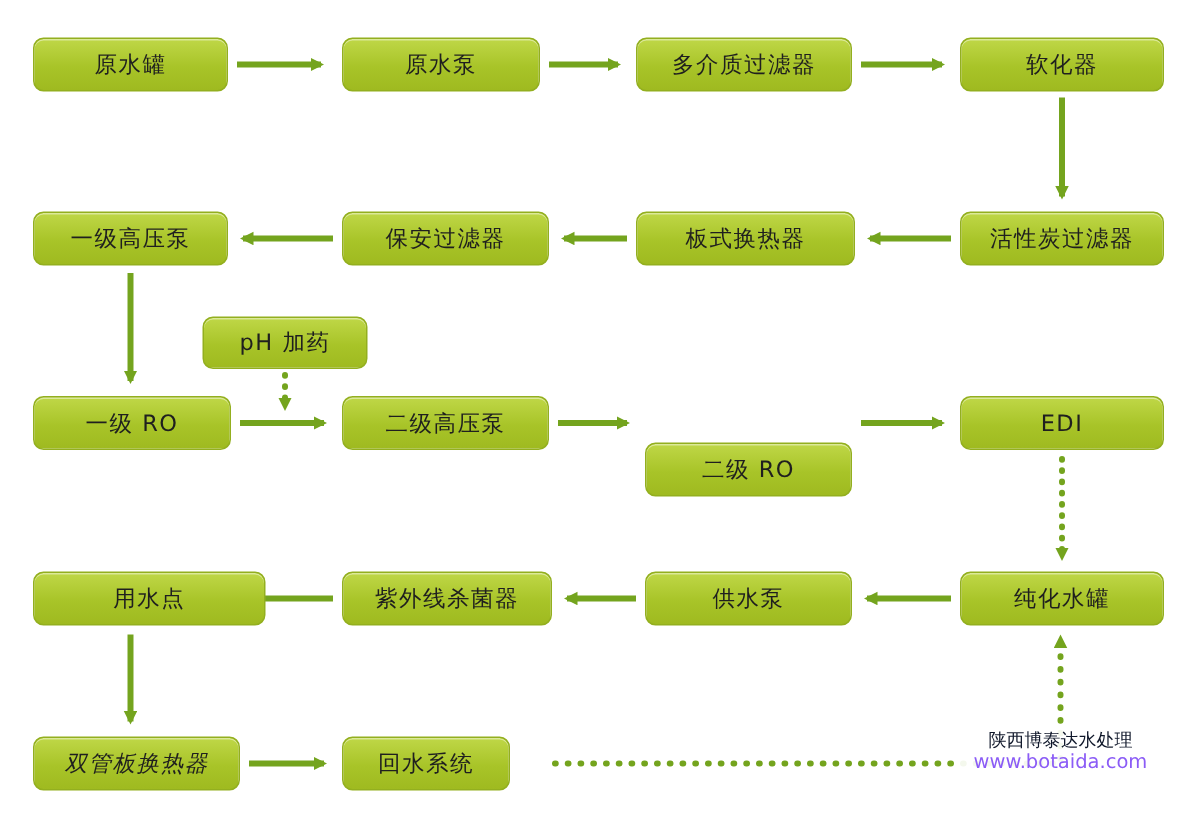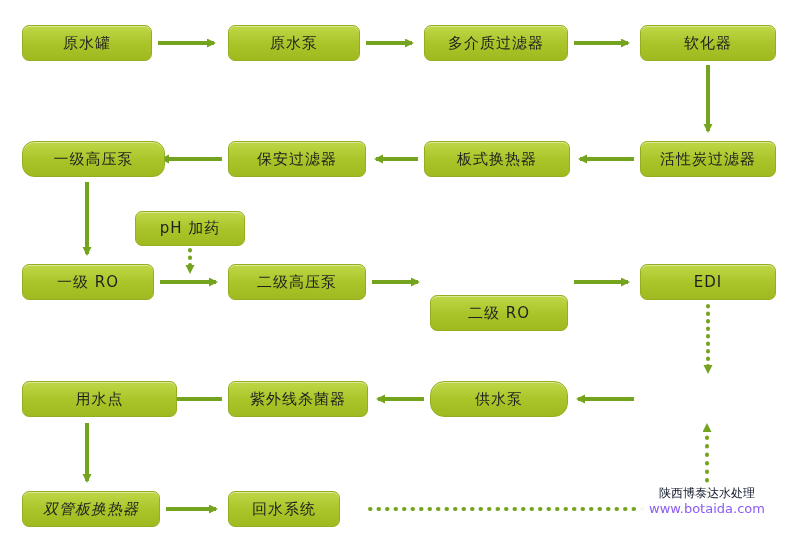--- a/index.html
+++ b/index.html
@@ -87,30 +87,31 @@
   </svg>
 
   <div class="node" style="left:22px;  top:25px;  width:130px; height:36px;">原水罐</div>
   <div class="node" style="left:228px; top:25px;  width:132px; height:36px;">原水泵</div>
   <div class="node" style="left:424px; top:25px;  width:144px; height:36px;">多介质过滤器</div>
   <div class="node" style="left:640px; top:25px;  width:136px; height:36px;">软化器</div>
 
   <div class="node" style="left:640px; top:141px; width:136px; height:36px;">活性炭过滤器</div>
   <div class="node" style="left:424px; top:141px; width:146px; height:36px;">板式换热器</div>
   <div class="node" style="left:228px; top:141px; width:138px; height:36px;">保安过滤器</div>
-  <div class="node" style="left:22px;  top:141px; width:143px; height:36px;border-radius:12px;">一级高压泵</div>
+  <div class="node" style="left:22px;  top:141px; width:130px; height:36px;">一级高压泵</div>
 
   <div class="node" style="left:135px; top:211px; width:110px; height:35px;">pH 加药</div>
 
   <div class="node" style="left:22px;  top:264px; width:132px; height:36px;">一级 RO</div>
   <div class="node" style="left:228px; top:264px; width:138px; height:36px;">二级高压泵</div>
   <div class="node" style="left:430px; top:264px; width:138px; height:36px;margin-top:31px;">二级 RO</div>
   <div class="node" style="left:640px; top:264px; width:136px; height:36px;">EDI</div>
 
-  <div class="node" style="left:430px; top:381px; width:138px; height:36px;border-radius:14px;">供水泵</div>
+  <div class="node" style="left:640px; top:381px; width:136px; height:36px;">纯化水罐</div>
+  <div class="node" style="left:430px; top:381px; width:138px; height:36px;">供水泵</div>
   <div class="node" style="left:228px; top:381px; width:140px; height:36px;">紫外线杀菌器</div>
   <div class="node" style="left:22px;  top:381px; width:155px; height:36px;">用水点</div>
 
   <div class="node" style="left:22px;  top:491px; width:138px; height:36px;font-style:italic;">双管板换热器</div>
   <div class="node" style="left:228px; top:491px; width:112px; height:36px;">回水系统</div>
 
   <div class="watermark">
     <div class="wm-company">陕西博泰达水处理</div>
     <div class="wm-url">www.botaida.com</div>
   </div>

